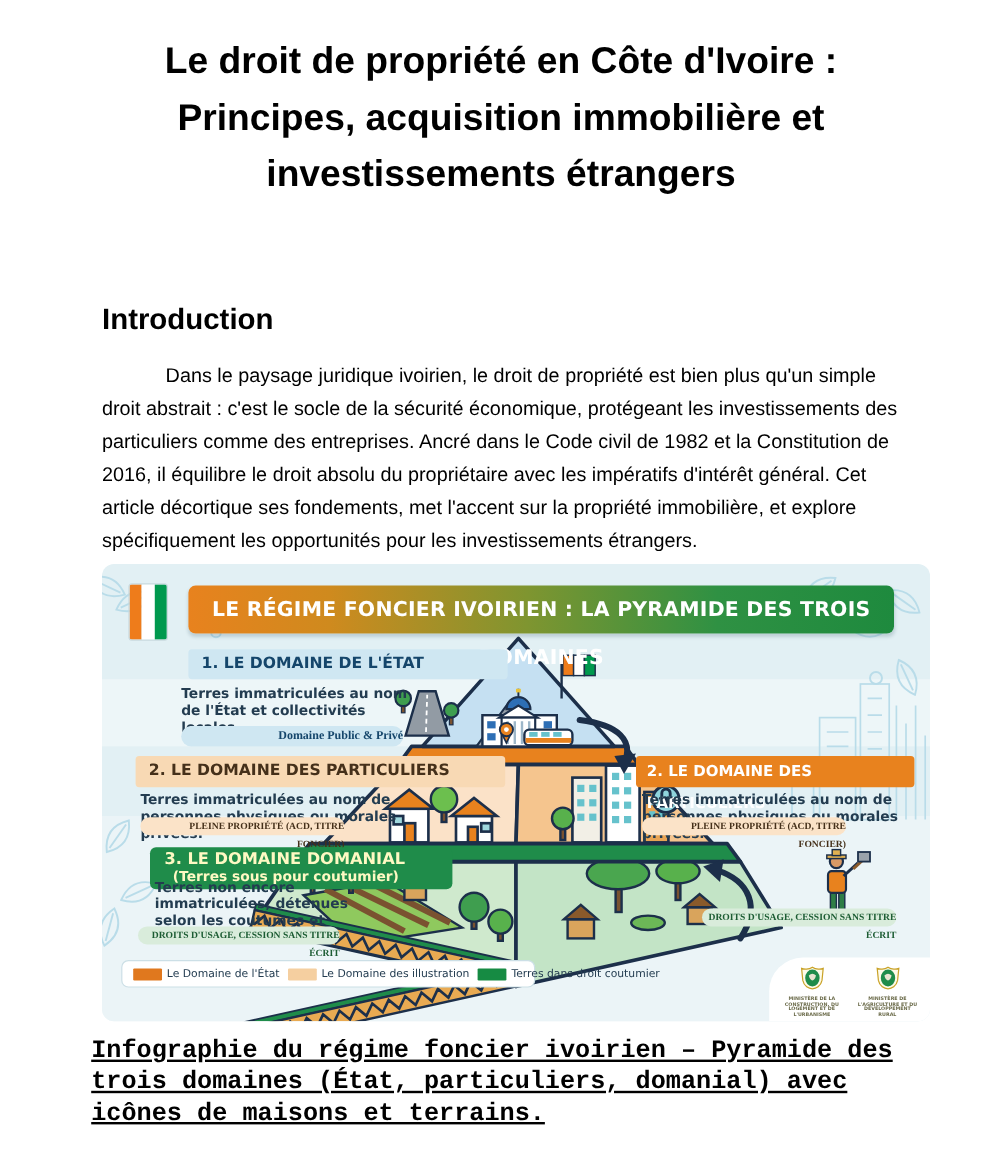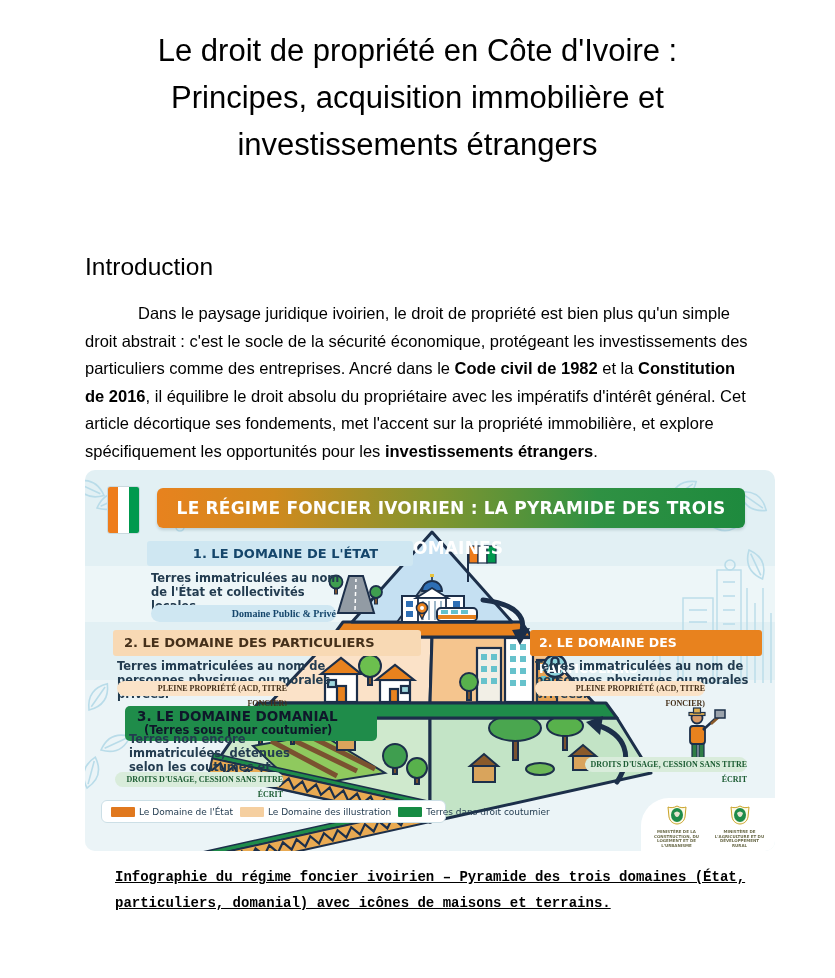--- a/index.html
+++ b/index.html
@@ -1,40 +1,40 @@
 <!DOCTYPE html>
 <html><head>
 <meta charset="utf-8">
 <style>
   html,body{margin:0;padding:0;background:#ffffff;}
   body{width:835px;height:978px;overflow:hidden;font-family:"Liberation Sans",sans-serif;color:#000;}
 
-  .doc-title{margin:27px 88px 7px;text-align:center;font-size:31px;line-height:47px;font-weight:normal;}
-  .intro-heading{margin:84px 0 0 85px;font-size:24.5px;line-height:29px;font-weight:normal;}
+  .doc-title{margin:27px 88px 7px;text-align:center;font-size:31px;line-height:47px;font-weight:bold;}
+  .intro-heading{margin:84px 0 0 85px;font-size:24.5px;line-height:29px;font-weight:bold;}
   .intro-para{margin:19px 85px 0;width:665px;font-size:16.5px;line-height:27.5px;text-indent:53px;}
-  .intro-para .b{font-weight:bold;}
+  .intro-para .b{font-weight:normal;}
 
   
   .infographic{position:relative;margin:5px 0 0 85px;width:690px;height:381px;background:#e2f0f4;border-radius:10px;overflow:hidden;font-family:"DejaVu Sans",sans-serif;}
   .art{position:absolute;left:0;top:0;z-index:1;}
   .ig-layer{position:absolute;z-index:2;box-sizing:border-box;}
 
   .flag{left:22px;top:16px;width:33px;height:48px;border-radius:3px;overflow:hidden;display:flex;border:1px solid #c9d9de;}
   .flag>div{flex:1;}
 
   .banner{left:72px;top:18px;width:588px;height:40px;border-radius:6px;
     background:linear-gradient(90deg,#e8821e 0%,#cf8a1e 20%,#7f9530 48%,#2f9143 75%,#1e8a3e 100%);
     color:#fff;font-weight:bold;font-size:17px;line-height:40px;text-align:center;letter-spacing:.2px;
     box-shadow:0 2px 3px rgba(20,60,80,.18);}
 
   .band{position:absolute;z-index:2;font-weight:bold;border-radius:3px;box-sizing:border-box;}
-  .band1{left:62px;top:71px;width:266px;height:25px;background:#cfe7f2;color:#15466b;font-size:13px;line-height:25px;padding-left:11px;text-align:center;}
+  .band1{left:72px;top:71px;width:266px;height:25px;background:#cfe7f2;color:#15466b;font-size:13px;line-height:25px;padding-left:11px;}
   .band2l{left:28px;top:160px;width:308px;height:26px;background:#f8d9b4;color:#45301a;font-size:13px;line-height:26px;padding-left:11px;}
   .band2r{left:445px;top:160px;width:232px;height:26px;background:#e8821e;color:#ffffff;font-size:12.5px;line-height:26px;padding-left:9px;}
-  .band3{left:40px;top:236px;width:252px;background:#1f8c4a;color:#0f172a;border-radius:5px;padding:3px 6px 4px 12px;}
+  .band3{left:40px;top:236px;width:252px;background:#1f8c4a;color:#fef9c3;border-radius:5px;padding:3px 6px 4px 12px;}
   .band3 .t1{font-size:13.5px;line-height:15px;font-weight:bold;}
   .band3 .t2{font-size:11.5px;line-height:13px;font-weight:bold;padding-left:7px;}
 
   .desc{position:absolute;z-index:2;font-size:11.5px;font-weight:bold;color:#233c50;line-height:14px;}
   .desc1{left:66px;top:101px;width:205px;}
   .desc2l{left:32px;top:189px;width:220px;}
   .desc2r{left:450px;top:189px;width:220px;}
   .desc3{left:44px;top:262px;width:190px;}
 
   .pill{position:absolute;z-index:2;height:15px;line-height:15px;border-radius:8px;font-weight:bold;font-size:8px;text-align:right;font-family:Liberation Serif, serif;}
@@ -50,22 +50,22 @@
   .swatch{width:24px;height:10px;border-radius:1px;display:inline-block;}
 
   .source{left:20px;top:358px;font-size:10.5px;color:#233c50;}
   .source .lbl{font-weight:bold;}
 
   .ministries{left:556px;top:328px;width:134px;height:53px;background:#fff;border-top-left-radius:28px;
     display:flex;justify-content:center;gap:9px;padding-top:7px;}
   .ministry{width:54px;text-align:center;}
   .ministry .mname{font-size:4px;line-height:4.6px;font-weight:bold;color:#6b6b4a;text-transform:uppercase;margin-top:1px;}
 
-  .fig-caption{margin:13px 115px 0;width:690px;font-family:"Liberation Mono",monospace;font-weight:bold;
-    font-size:14px;line-height:26px;text-decoration:underline;}
+  .fig-caption{margin:13px 76px 0;width:690px;font-family:"Liberation Mono",monospace;font-weight:bold;
+    font-size:21px;line-height:26px;text-decoration:underline;}
 </style>
 </head>
 <body>
 
 <h1 class="doc-title">Le droit de propriété en Côte d'Ivoire : Principes, acquisition immobilière et investissements étrangers</h1>
 
 <h2 class="intro-heading">Introduction</h2>
 
 <p class="intro-para"><span>Dans le paysage juridique ivoirien, le droit de propriété est bien plus qu'un simple droit abstrait : c'est le socle de la sécurité économique, protégeant les investissements des particuliers comme des entreprises. Ancré dans le </span><span class="b">Code civil de 1982</span><span> et la </span><span class="b">Constitution de 2016</span><span>, il équilibre le droit absolu du propriétaire avec les impératifs d'intérêt général. Cet article décortique ses fondements, met l'accent sur la propriété immobilière, et explore spécifiquement les opportunités pour les </span><span class="b">investissements étrangers</span><span>.</span></p>
 

